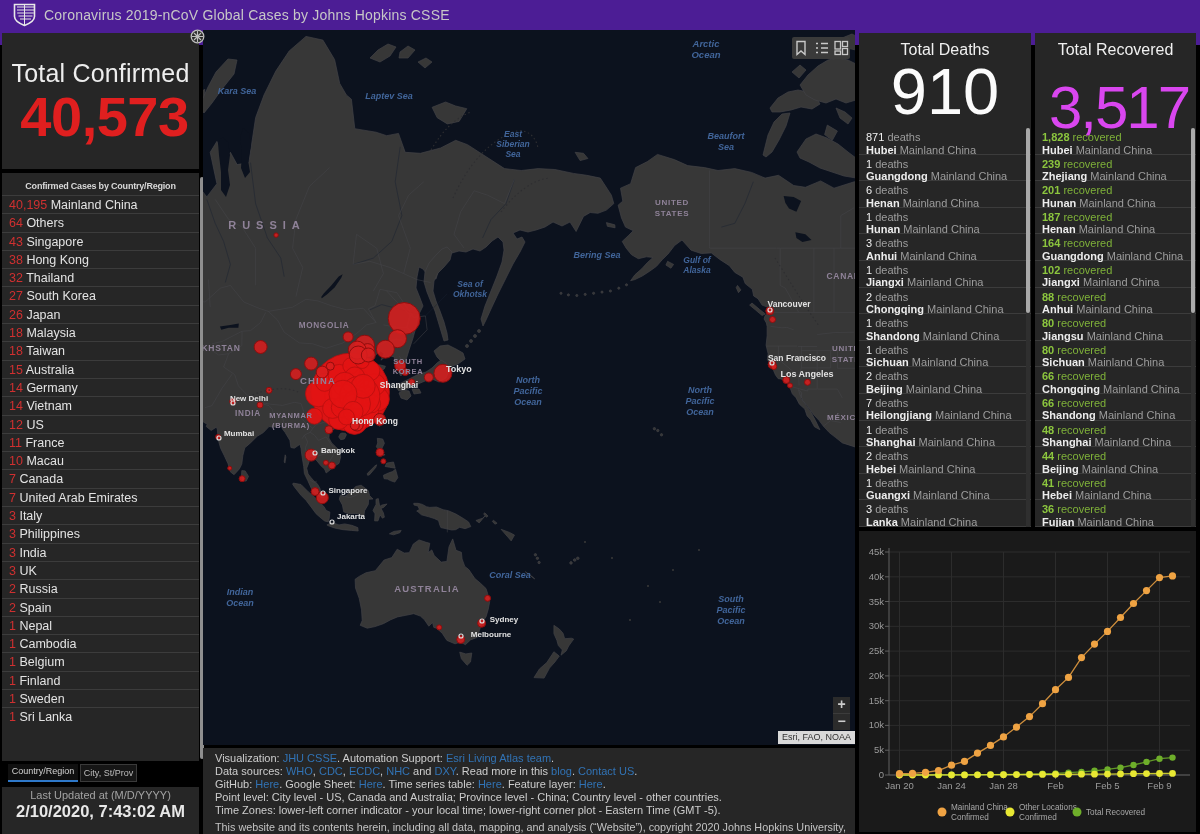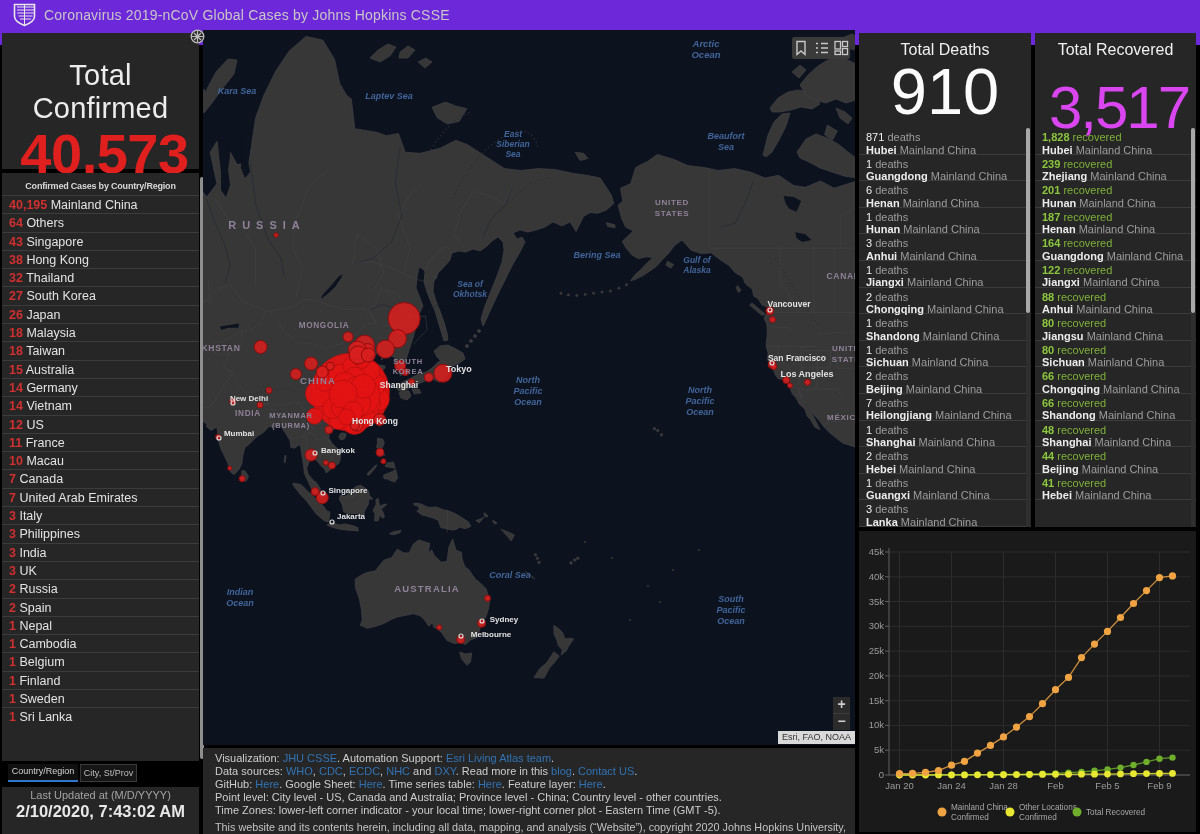--- a/index.html
+++ b/index.html
@@ -1,29 +1,29 @@
 <!DOCTYPE html>
 <html><head><meta charset="utf-8"><title>Coronavirus 2019-nCoV Global Cases by Johns Hopkins CSSE</title>
 <style>
 * { margin:0; padding:0; box-sizing:border-box; }
 html,body { width:1200px; height:834px; background:#000; overflow:hidden;
   font-family:"Liberation Sans",sans-serif; }
 .abs { position:absolute; }
-#hdr { left:0; top:0; width:1200px; height:45px; background:#6d28d9; }
+#hdr { left:0; top:0; width:1200px; height:45px; background:#4c1d95; }
 #hdr .ttl { position:absolute; left:44px; top:7px; font-size:14px; color:#c7c7c7; letter-spacing:0.2px; }
 #hdr svg { position:absolute; left:13px; top:3px; }
 .panel { position:absolute; background:#262626; }
 #pconf { left:2px; top:33px; width:197px; height:136px; text-align:center; }
-#pconf .t { margin-top:26px; font-size:29px; color:#ededed; letter-spacing:0.2px; }
+#pconf .t { margin-top:26px; font-size:25px; color:#ededed; letter-spacing:0.2px; }
 #pconf .n { margin-top:-4px; font-size:56px; font-weight:bold; color:#e01f1f; letter-spacing:-0.5px;padding-left:8px; }
 #plist { left:2px; top:173px; width:197px; height:588px; overflow:hidden; }
 #plist .hd { text-align:center; font-size:9px; font-weight:bold; color:#d8d8d8; padding:8px 0 4px 0; letter-spacing:-0.2px; }
 .crow { height:18.3px; line-height:18px; font-size:12.5px; color:#e3e3e3; padding-left:7px;
   border-top:1px solid #3c3c3c; white-space:nowrap; }
-.cnum { color:#cf3030; font-weight:bold; }
+.cnum { color:#cf3030; font-weight:normal; }
 #lsb { position:absolute; left:200px; top:177px; width:3.5px; height:582px; background:#8f8f8f; border-radius:2px; }
 #tabs { left:2px; top:764px; width:197px; height:18px; background:#000; }
 .tab1 { position:absolute; left:6px; top:0; width:70px; height:18px; background:#101010;
   color:#d2d2d2; font-size:9px; text-align:center; line-height:15px; border-bottom:2px solid #2e78c9; }
 .tab2 { position:absolute; left:78px; top:0; width:57px; height:18px; background:#161616;
   color:#bdbdbd; font-size:9px; text-align:center; line-height:16px; border:1px solid #3a3a3a; }
 #pupd { left:2px; top:787px; width:197px; height:47px; text-align:center; }
 #pupd .a { margin-top:2px; font-size:11px; color:#a3a3a3; }
 #pupd .b { margin-top:1px; font-size:16.5px; font-weight:bold; color:#e8e8e8; }
 #map { left:203px; top:30px; width:652px; height:715px; background:#0c1220; overflow:hidden; }
@@ -531,21 +531,21 @@
       </div>
 <div class="drow">
         <div class="l1"><span class="rn">187</span> <span class="unit ru">recovered</span></div>
         <div class="l2"><b>Henan</b> <span class="mc">Mainland China</span></div>
       </div>
 <div class="drow">
         <div class="l1"><span class="rn">164</span> <span class="unit ru">recovered</span></div>
         <div class="l2"><b>Guangdong</b> <span class="mc">Mainland China</span></div>
       </div>
 <div class="drow">
-        <div class="l1"><span class="rn">122</span> <span class="unit ru">recovered</span></div>
+        <div class="l1"><span class="rn">102</span> <span class="unit ru">recovered</span></div>
         <div class="l2"><b>Jiangxi</b> <span class="mc">Mainland China</span></div>
       </div>
 <div class="drow">
         <div class="l1"><span class="rn">88</span> <span class="unit ru">recovered</span></div>
         <div class="l2"><b>Anhui</b> <span class="mc">Mainland China</span></div>
       </div>
 <div class="drow">
         <div class="l1"><span class="rn">80</span> <span class="unit ru">recovered</span></div>
         <div class="l2"><b>Jiangsu</b> <span class="mc">Mainland China</span></div>
       </div>
@@ -565,20 +565,24 @@
         <div class="l1"><span class="rn">48</span> <span class="unit ru">recovered</span></div>
         <div class="l2"><b>Shanghai</b> <span class="mc">Mainland China</span></div>
       </div>
 <div class="drow">
         <div class="l1"><span class="rn">44</span> <span class="unit ru">recovered</span></div>
         <div class="l2"><b>Beijing</b> <span class="mc">Mainland China</span></div>
       </div>
 <div class="drow">
         <div class="l1"><span class="rn">41</span> <span class="unit ru">recovered</span></div>
         <div class="l2"><b>Hebei</b> <span class="mc">Mainland China</span></div>
+      </div>
+<div class="drow">
+        <div class="l1"><span class="rn">36</span> <span class="unit ru">recovered</span></div>
+        <div class="l2"><b>Fujian</b> <span class="mc">Mainland China</span></div>
       </div>
       <div class="sb2">
         <i></i>
       </div>
     </div>
   </div>
 <div class="panel" id="pchart">
     <svg width="337" height="301" viewBox="0 0 337 301" style="position:absolute;left:0;top:0">
 <style>.grid{stroke:#2c2c2c;stroke-width:1}.axt{fill:#9b9b9b;font-size:9.5px;font-family:"Liberation Sans",sans-serif}.lg{fill:#a8a8a8;font-size:8.2px;font-family:"Liberation Sans",sans-serif}.axl{stroke:#616161;stroke-width:1}.axl2{stroke:#616161;stroke-width:1}</style>
 <line x1="30" y1="244.0" x2="331" y2="244.0" class="grid"></line>

